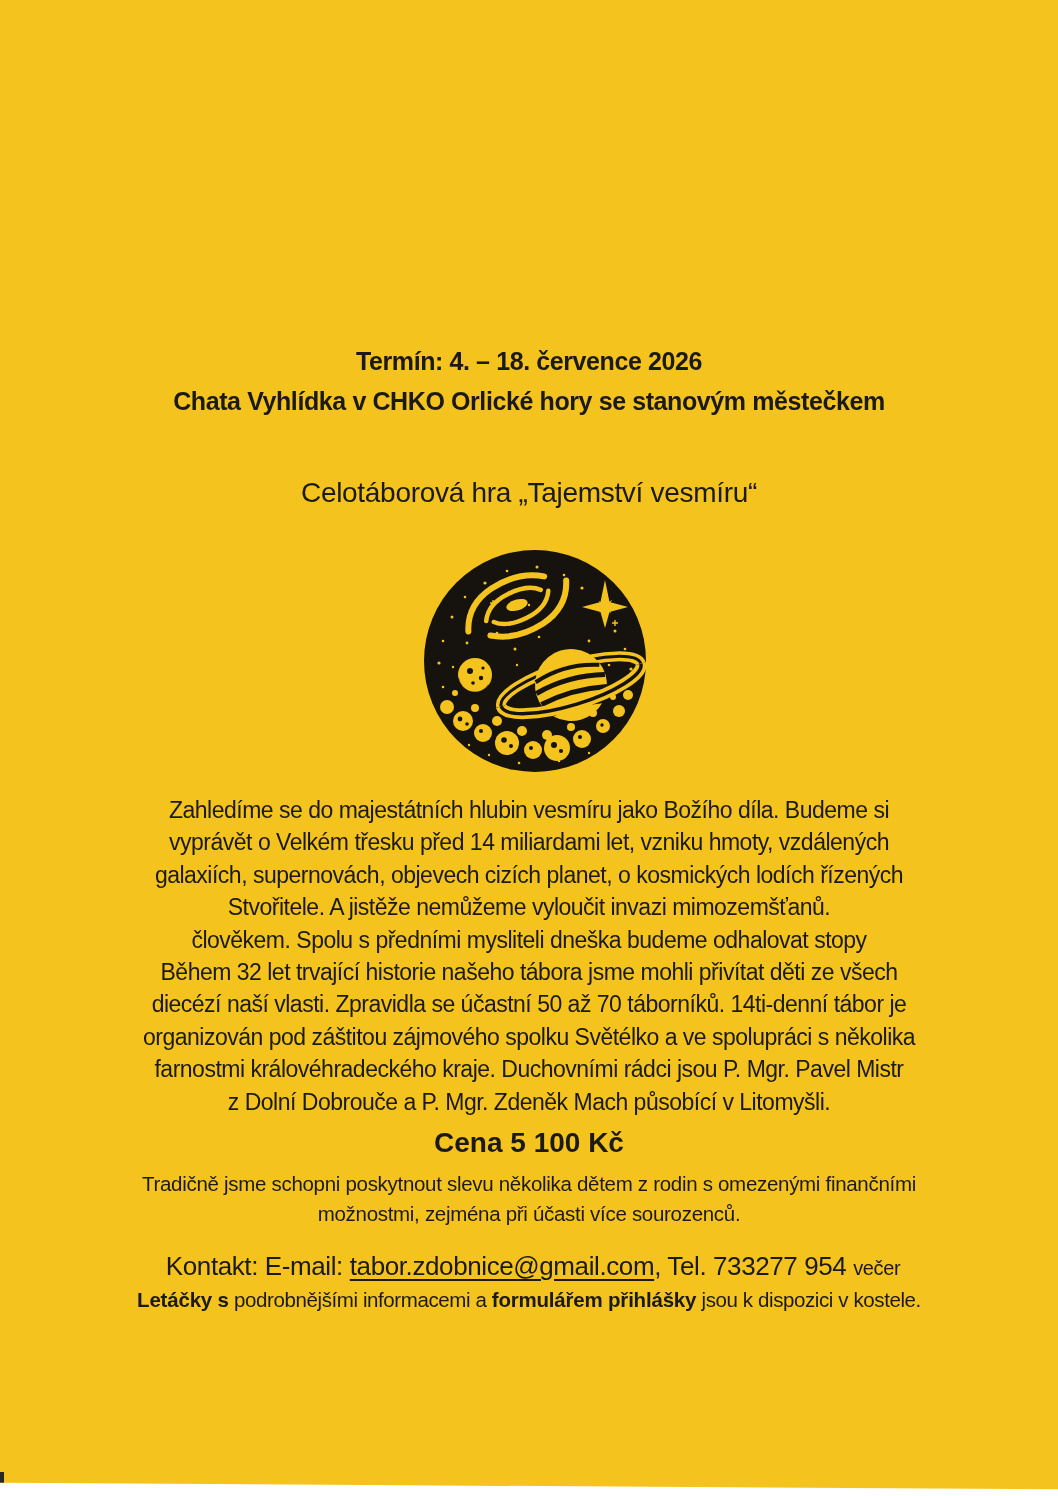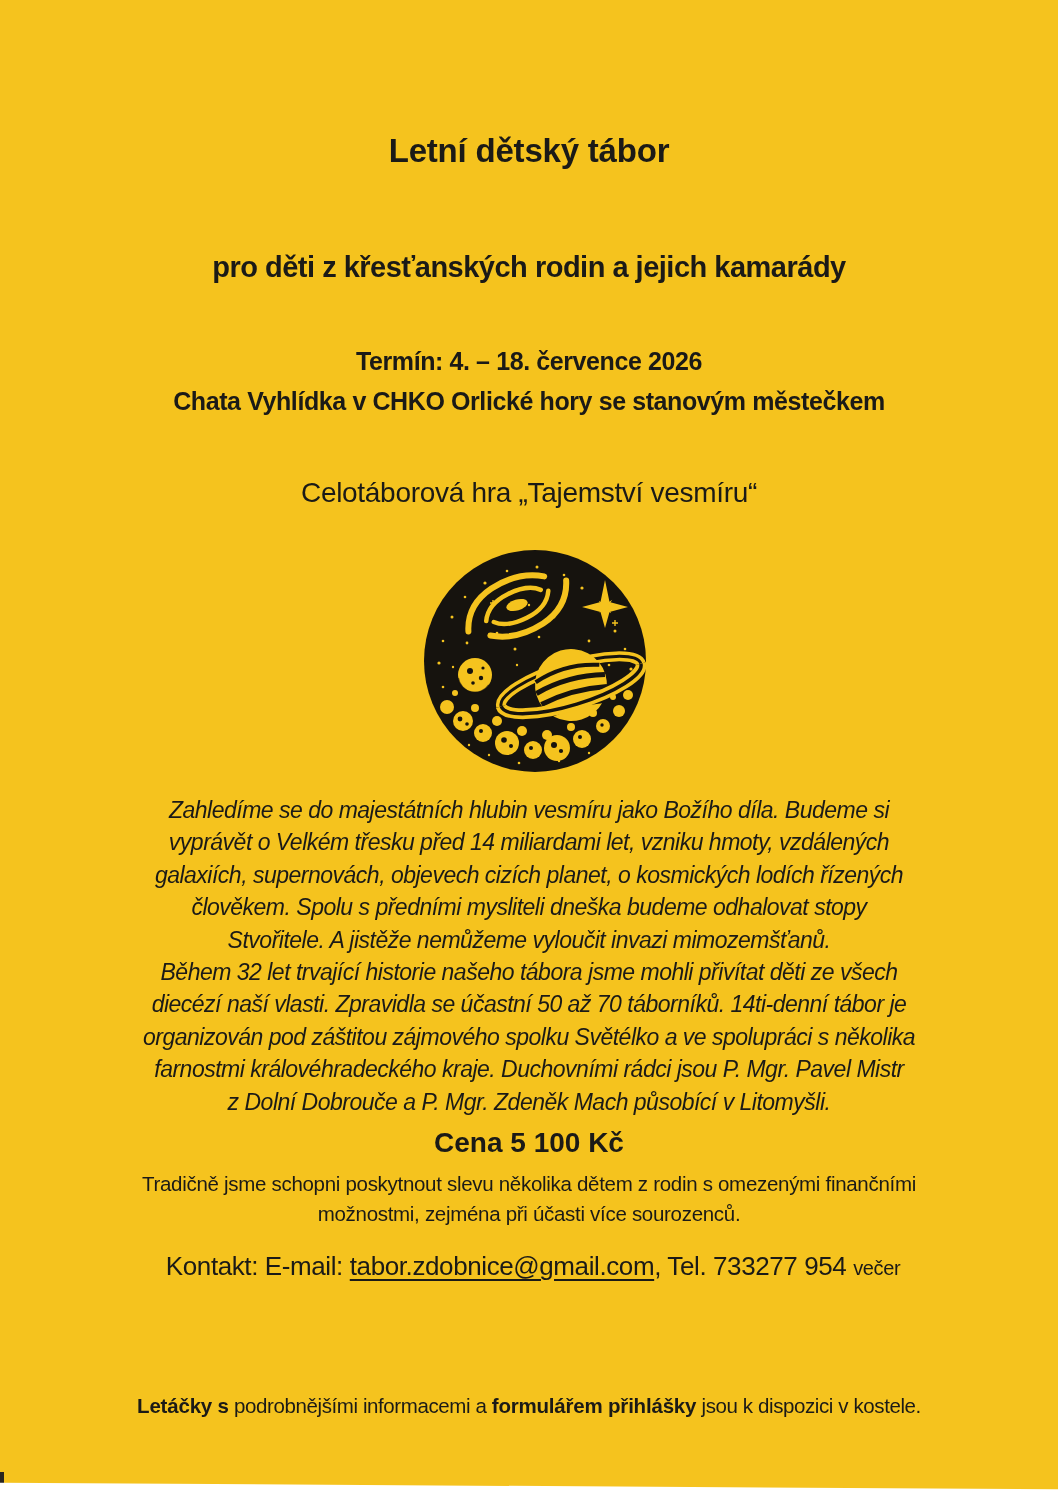--- a/index.html
+++ b/index.html
@@ -18,39 +18,37 @@
     color:var(--ink);
   }
   .abs{position:absolute;left:0;right:0;text-align:center;}
   .supertitle{top:132px;font-size:33px;font-weight:bold;letter-spacing:-0.2px;}
   .title{top:182px;font-size:54px;font-weight:bold;letter-spacing:-1px;
          text-shadow:1.5px 0 0 rgba(190,60,15,.28);}
   .subtitle{top:251px;font-size:29px;font-weight:bold;letter-spacing:-0.5px;}
   .details{top:341px;font-size:25px;font-weight:bold;line-height:40px;letter-spacing:-0.4px;}
   .game-title{top:477px;font-size:28px;font-weight:normal;letter-spacing:-0.3px;}
   .illus{position:absolute;top:545px;left:50%;margin-left:-110px;width:232px;height:232px;}
-  .body-text{top:794px;font-size:23px;line-height:32.4px;letter-spacing:-0.5px;font-style:italic;}
+  .body-text{top:794px;font-size:23px;line-height:32.4px;letter-spacing:-0.5px;}
   .price-heading{top:1127px;font-size:28px;font-weight:bold;text-align:center;}
   .price-note{top:1169px;font-size:20.5px;line-height:30px;letter-spacing:-0.3px;}
   .contact{top:1251px;font-size:26px;letter-spacing:-0.4px;padding-left:8px;}
   .contact .email{text-decoration:underline;text-decoration-thickness:2px;text-underline-offset:4px;}
   .contact .small{font-size:20px;}
-  .footer{top:1394px;font-size:20.5px;letter-spacing:-0.4px;}
+  .footer{top:1288px;font-size:20.5px;letter-spacing:-0.4px;}
   .footer b{letter-spacing:-0.2px;}
   .scan-edge{position:absolute;left:-12px;right:-12px;bottom:-9px;height:19px;
              background:#ffffff;transform:rotate(0.35deg);}
   .corner-mark{position:absolute;left:0;bottom:9px;width:4px;height:15px;background:#2a2620;}
 </style>
 </head>
 <body>
 
 <div class="page">
 
-  <div class="abs supertitle">Letní dětský tábor</div>
-  <div class="abs subtitle">pro děti z křesťanských rodin a jejich kamarády</div>
 
   <div class="abs details">
     <div>Termín: 4. – 18. července 2026</div>
     <div>Chata Vyhlídka v CHKO Orlické hory se stanovým městečkem</div>
   </div>
 
   <div class="abs game-title">Celotáborová hra „Tajemství vesmíru“</div>
 
   <svg class="illus" viewBox="0 0 232 232" width="232" height="232" aria-hidden="true">
     <circle cx="116" cy="116" r="111" fill="var(--ink2)"></circle>
@@ -157,22 +155,22 @@
         <circle cx="112" cy="203" r="2"></circle>
       <circle cx="161" cy="192" r="2"></circle>
         <circle cx="183" cy="180" r="1.7"></circle>
     </g>
   </svg>
 
   <div class="abs body-text">
     <div>Zahledíme se do majestátních hlubin vesmíru jako Božího díla. Budeme si</div>
     <div>vyprávět o Velkém třesku před 14 miliardami let, vzniku hmoty, vzdálených</div>
     <div>galaxiích, supernovách, objevech cizích planet, o kosmických lodích řízených</div>
+    <div>Stvořitele. A jistěže nemůžeme vyloučit invazi mimozemšťanů.</div>
     <div>člověkem. Spolu s předními mysliteli dneška budeme odhalovat stopy</div>
-    <div>Stvořitele. A jistěže nemůžeme vyloučit invazi mimozemšťanů.</div>
     <div>Během 32 let trvající historie našeho tábora jsme mohli přivítat děti ze všech</div>
     <div>diecézí naší vlasti. Zpravidla se účastní 50 až 70 táborníků. 14ti-denní tábor je</div>
     <div>organizován pod záštitou zájmového spolku Světélko a ve spolupráci s několika</div>
     <div>farnostmi královéhradeckého kraje. Duchovními rádci jsou P. Mgr. Pavel Mistr</div>
     <div>z Dolní Dobrouče a P. Mgr. Zdeněk Mach působící v Litomyšli.</div>
   </div>
 
   <div class="abs price-heading">Cena 5 100 Kč</div>
   <div class="abs price-note">
     <div>Tradičně jsme schopni poskytnout slevu několika dětem z rodin s omezenými finančními</div>

